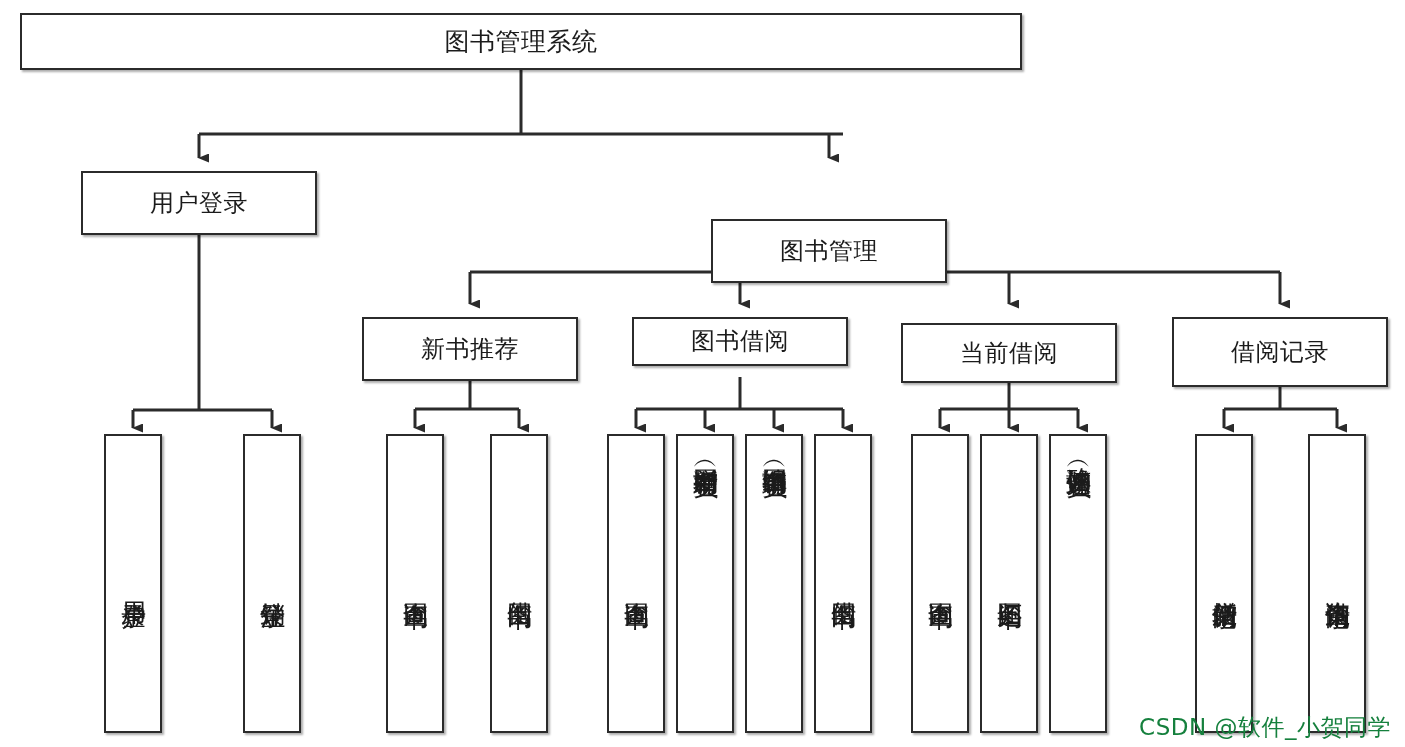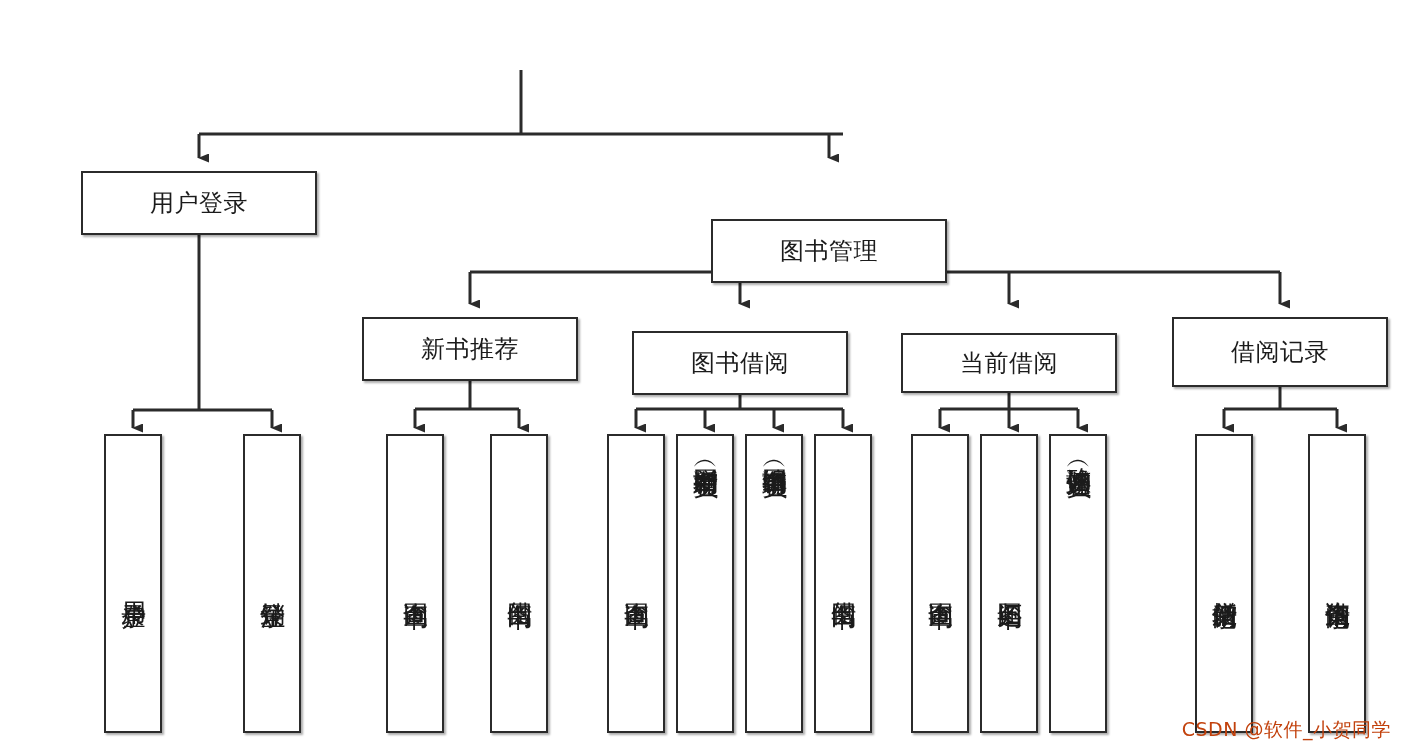--- a/index.html
+++ b/index.html
@@ -55,22 +55,22 @@
     letter-spacing:1px;
   }
   .node.v.mid{
     align-items:center;
     padding-top:0;
   }
   #watermark{
     position:absolute;
     right:14px;
     bottom:4px;
-    font-size:19px;
-    color:#c2410c;
+    font-size:23px;
+    color:#15803d;
     white-space:nowrap;
     letter-spacing:0.5px;
     font-family:"DejaVu Sans","Liberation Sans",sans-serif;
   }
 </style>
 </head>
 <body>
 
 <div id="diagram">
 
@@ -117,35 +117,38 @@
       <path d="M1009,409 L1009,428" marker-end="url(#arw)"></path>
       <path d="M1078,409 L1078,428" marker-end="url(#arw)"></path>
 
       <path d="M1280,377 L1280,409"></path>
       <path d="M1224,409 L1337,409"></path>
       <path d="M1224,409 L1224,428" marker-end="url(#arw)"></path>
       <path d="M1337,409 L1337,428" marker-end="url(#arw)"></path>
     </g>
   </svg>
 
+  <div class="node h root" style="left:20px;top:13px;width:1002px;height:57px;">
+    <span class="lbl">图书管理系统</span>
+  </div>
 
   <div class="node h" style="left:81px;top:171px;width:236px;height:64px;">
     <span class="lbl">用户登录</span>
   </div>
   <div class="node h" style="left:711px;top:171px;width:236px;height:64px;margin-top:48px;">
     <span class="lbl">图书管理</span>
   </div>
 
   <div class="node h" style="left:362px;top:317px;width:216px;height:64px;">
     <span class="lbl">新书推荐</span>
   </div>
-  <div class="node h" style="left:632px;top:331px;width:216px;height:64px;">
+  <div class="node h" style="left:632px;top:317px;width:216px;height:49px;">
     <span class="lbl">图书借阅</span>
   </div>
-  <div class="node h" style="left:901px;top:333px;width:216px;height:60px;">
+  <div class="node h" style="left:901px;top:323px;width:216px;height:60px;">
     <span class="lbl">当前借阅</span>
   </div>
   <div class="node h" style="left:1172px;top:317px;width:216px;height:70px;">
     <span class="lbl">借阅记录</span>
   </div>
 
   <div class="node v mid" style="left:104px;top:434px;width:58px;height:299px;">
     <span class="lbl">用户登录</span>
   </div>
   <div class="node v mid" style="left:243px;top:434px;width:58px;height:299px;">

